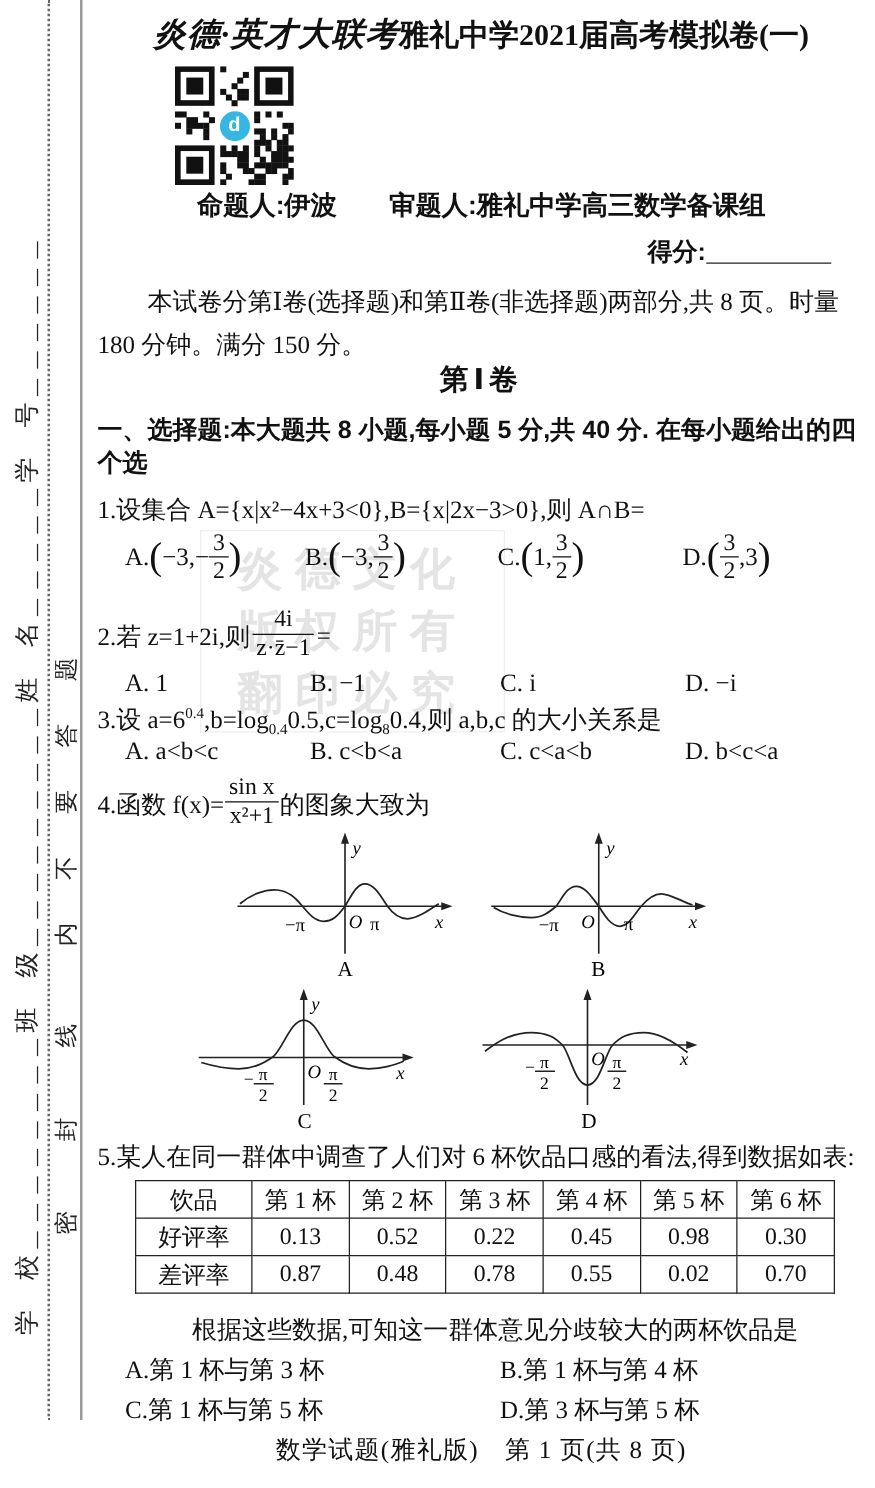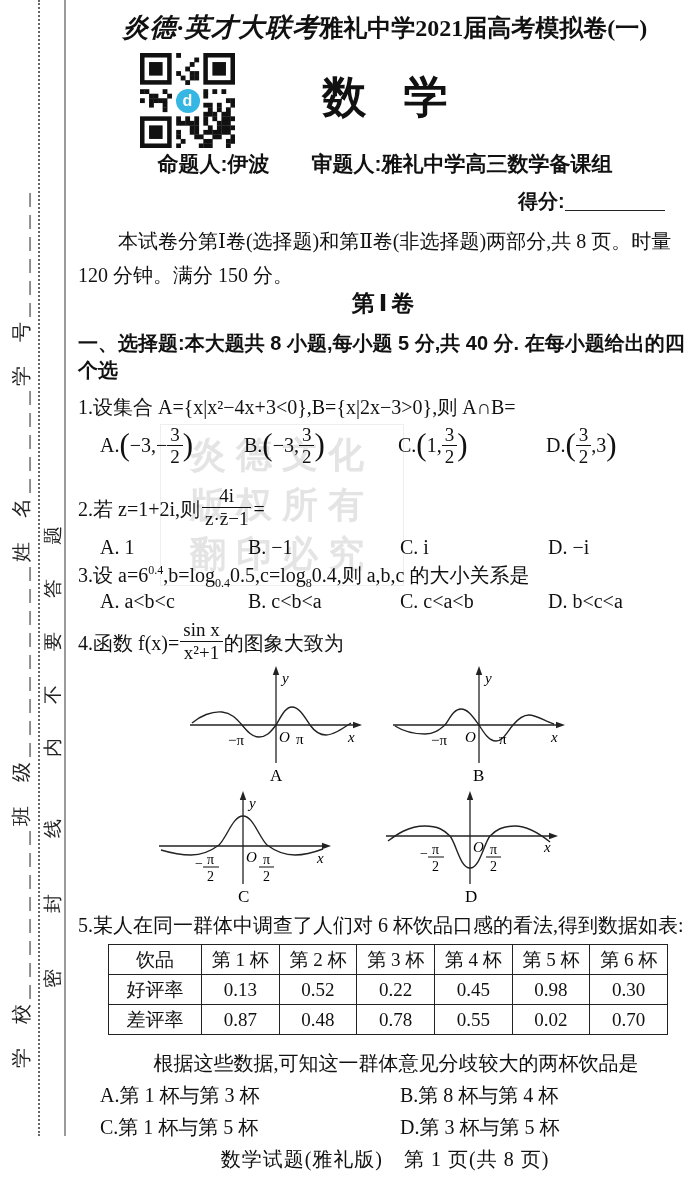--- a/index.html
+++ b/index.html
@@ -180,28 +180,27 @@
           <rect x="72.38095238095238" y="9.047619047619047" width="13.571428571428571" height="13.571428571428571" fill="#111"></rect>
           <rect x="0" y="63.33333333333333" width="31.666666666666664" height="31.666666666666664" fill="#111"></rect>
           <rect x="4.523809523809524" y="67.85714285714286" width="22.61904761904762" height="22.61904761904762" fill="#fff"></rect>
           <rect x="9.047619047619047" y="72.38095238095238" width="13.571428571428571" height="13.571428571428571" fill="#111"></rect>
         </svg>
       <div class="qr-logo">
         <div class="dot">d</div>
       </div>
     </div>
 
-    <div class="abs ctr subject z1">数学</div>
     <div class="abs ctr setters hei z1">命题人:伊波　　审题人:雅礼中学高三数学备课组</div>
     <div class="abs score hei z1">
       <span>得分:</span><span class="uline"></span>
     </div>
 
     <div class="abs intro z1" style="top:228px;text-indent:2em;">本试卷分第Ⅰ卷(选择题)和第Ⅱ卷(非选择题)两部分,共 8 页。时量</div>
-    <div class="abs intro z1" style="top:262px;">120 分钟。满分 150 分。</div>
+    <div class="abs intro z1" style="top:262px;">180 分钟。满分 150 分。</div>
 
     <div class="abs ctr part1 hei z1">第Ⅰ卷</div>
     <div class="abs secline hei z1" style="top:330px;">一、选择题:本大题共 8 小题,每小题 5 分,共 40 分. 在每小题给出的四个选</div>
 
     <div class="abs stem z1" style="top:394px;">1.设集合 A={x|x²−4x+3&lt;0},B={x|2x−3&gt;0},则 A∩B=</div>
     <div class="abs z1" style="top:420px;width:614px;height:52px;">
       <span class="opt" style="left:22px;top:6px;"><span>A.</span><span class="bigp">(</span><span>−3,−</span><span class="frac"><span class="fnum">3</span><span class="fden">2</span></span><span></span><span class="bigp">)</span></span>
       <span class="opt" style="left:166px;top:6px;"><span>B.</span><span class="bigp">(</span><span>−3,</span><span class="frac"><span class="fnum">3</span><span class="fden">2</span></span><span></span><span class="bigp">)</span></span>
       <span class="opt" style="left:320px;top:6px;"><span>C.</span><span class="bigp">(</span><span>1,</span><span class="frac"><span class="fnum">3</span><span class="fden">2</span></span><span></span><span class="bigp">)</span></span>
       <span class="opt" style="left:468px;top:6px;"><span>D.</span><span class="bigp">(</span><span></span><span class="frac"><span class="fnum">3</span><span class="fden">2</span></span><span>,3</span><span class="bigp">)</span></span>
@@ -336,21 +335,21 @@
             <td>0.55</td>
             <td>0.02</td>
             <td>0.70</td>
       </tr>
     </tbody>
       </table>
 
     <div class="abs stem z1" style="top:1050px;padding-left:22px;box-sizing:border-box;text-align:center;">根据这些数据,可知这一群体意见分歧较大的两杯饮品是</div>
     <div class="abs z1" style="top:1082px;width:614px;height:28px;">
       <span class="opt" style="left:22px;">A.第 1 杯与第 3 杯</span>
-      <span class="opt" style="left:322px;">B.第 8 杯与第 4 杯</span>
+      <span class="opt" style="left:322px;">B.第 1 杯与第 4 杯</span>
     </div>
     <div class="abs z1" style="top:1114px;width:614px;height:28px;">
       <span class="opt" style="left:22px;">C.第 1 杯与第 5 杯</span>
       <span class="opt" style="left:322px;">D.第 3 杯与第 5 杯</span>
     </div>
 
     <div class="abs ctr footer z1">数学试题(雅礼版)　第 1 页(共 8 页)</div>
   </div>
 </div>
 

